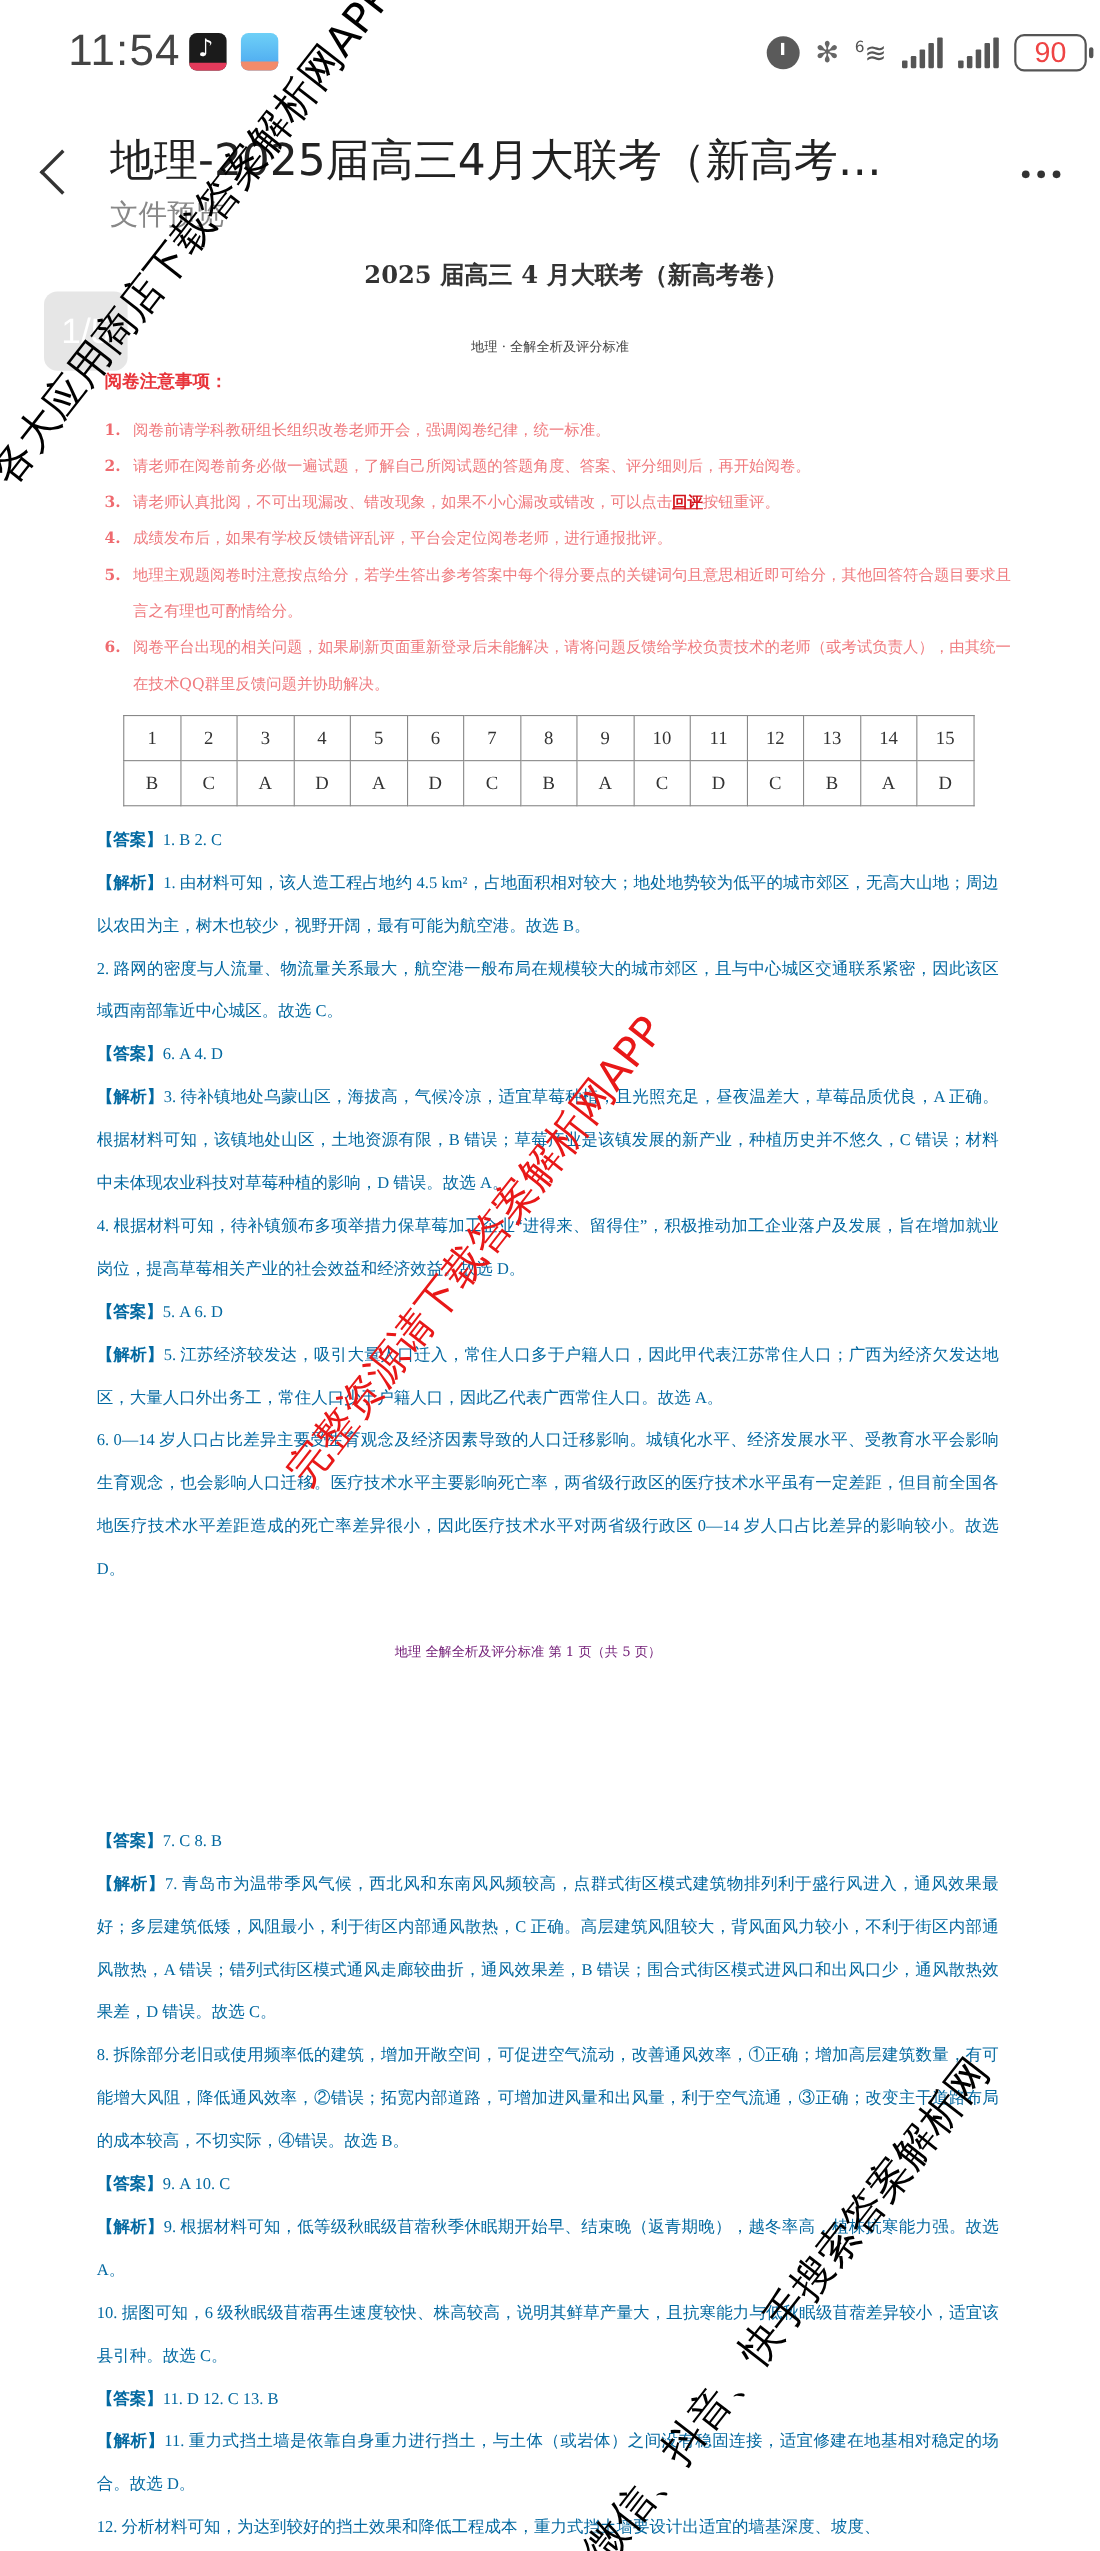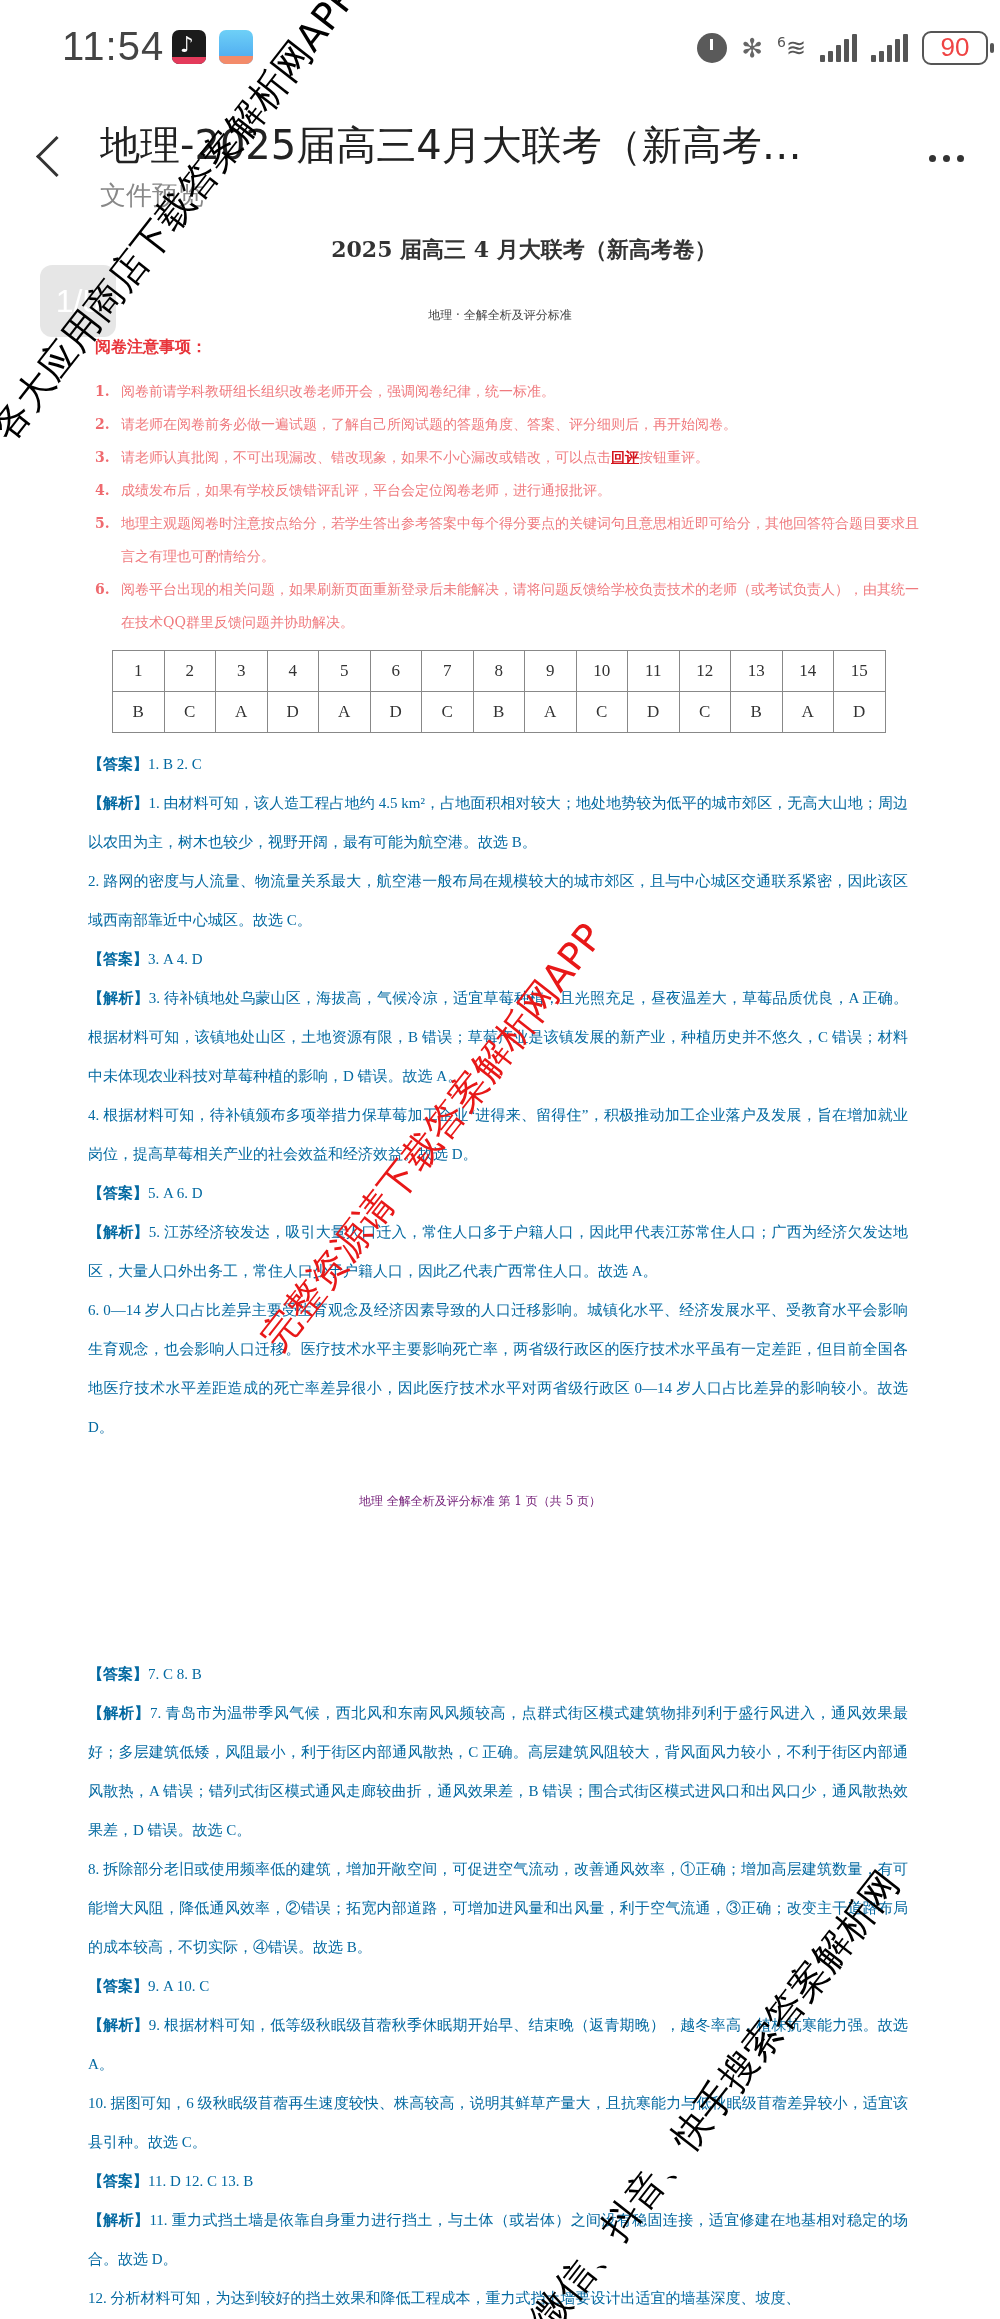--- a/index.html
+++ b/index.html
@@ -171,21 +171,21 @@
           <td>A</td>
           <td>D</td>
         </tr>
   </tbody>
     </table>
 
   <div class="body-text" id="page1" style="top:530px;">
       <p><span class="tag">【答案】</span><span>1. B   2. C</span></p>
       <p><span class="tag">【解析】</span><span>1. 由材料可知，该人造工程占地约 4.5 km²，占地面积相对较大；地处地势较为低平的城市郊区，无高大山地；周边以农田为主，树木也较少，视野开阔，最有可能为航空港。故选 B。</span></p>
       <p><span class="tag"></span><span>2. 路网的密度与人流量、物流量关系最大，航空港一般布局在规模较大的城市郊区，且与中心城区交通联系紧密，因此该区域西南部靠近中心城区。故选 C。</span></p>
-      <p><span class="tag">【答案】</span><span>3. A   4. D</span></p>
+      <p><span class="tag">【答案】</span><span>6. A   4. D</span></p>
       <p><span class="tag">【解析】</span><span>3. 待补镇地处乌蒙山区，海拔高，气候冷凉，适宜草莓种植，且光照充足，昼夜温差大，草莓品质优良，A 正确。根据材料可知，该镇地处山区，土地资源有限，B 错误；草莓产业是该镇发展的新产业，种植历史并不悠久，C 错误；材料中未体现农业科技对草莓种植的影响，D 错误。故选 A。</span></p>
       <p><span class="tag"></span><span>4. 根据材料可知，待补镇颁布多项举措力保草莓加工企业“进得来、留得住”，积极推动加工企业落户及发展，旨在增加就业岗位，提高草莓相关产业的社会效益和经济效益。故选 D。</span></p>
       <p><span class="tag">【答案】</span><span>5. A   6. D</span></p>
       <p><span class="tag">【解析】</span><span>5. 江苏经济较发达，吸引大量人口迁入，常住人口多于户籍人口，因此甲代表江苏常住人口；广西为经济欠发达地区，大量人口外出务工，常住人口少于户籍人口，因此乙代表广西常住人口。故选 A。</span></p>
       <p><span class="tag"></span><span>6. 0—14 岁人口占比差异主要受生育观念及经济因素导致的人口迁移影响。城镇化水平、经济发展水平、受教育水平会影响生育观念，也会影响人口迁移。医疗技术水平主要影响死亡率，两省级行政区的医疗技术水平虽有一定差距，但目前全国各地医疗技术水平差距造成的死亡率差异很小，因此医疗技术水平对两省级行政区 0—14 岁人口占比差异的影响较小。故选 D。</span></p>
     </div>
   <div class="footer" style="top:1278px;">地理   全解全析及评分标准   第 1 页（共 5 页）</div>
   <div class="body-text" id="page2" style="top:1440px;">
       <p><span class="tag">【答案】</span><span>7. C   8. B</span></p>
       <p><span class="tag">【解析】</span><span>7. 青岛市为温带季风气候，西北风和东南风风频较高，点群式街区模式建筑物排列利于盛行风进入，通风效果最好；多层建筑低矮，风阻最小，利于街区内部通风散热，C 正确。高层建筑风阻较大，背风面风力较小，不利于街区内部通风散热，A 错误；错列式街区模式通风走廊较曲折，通风效果差，B 错误；围合式街区模式进风口和出风口少，通风散热效果差，D 错误。故选 C。</span></p>

